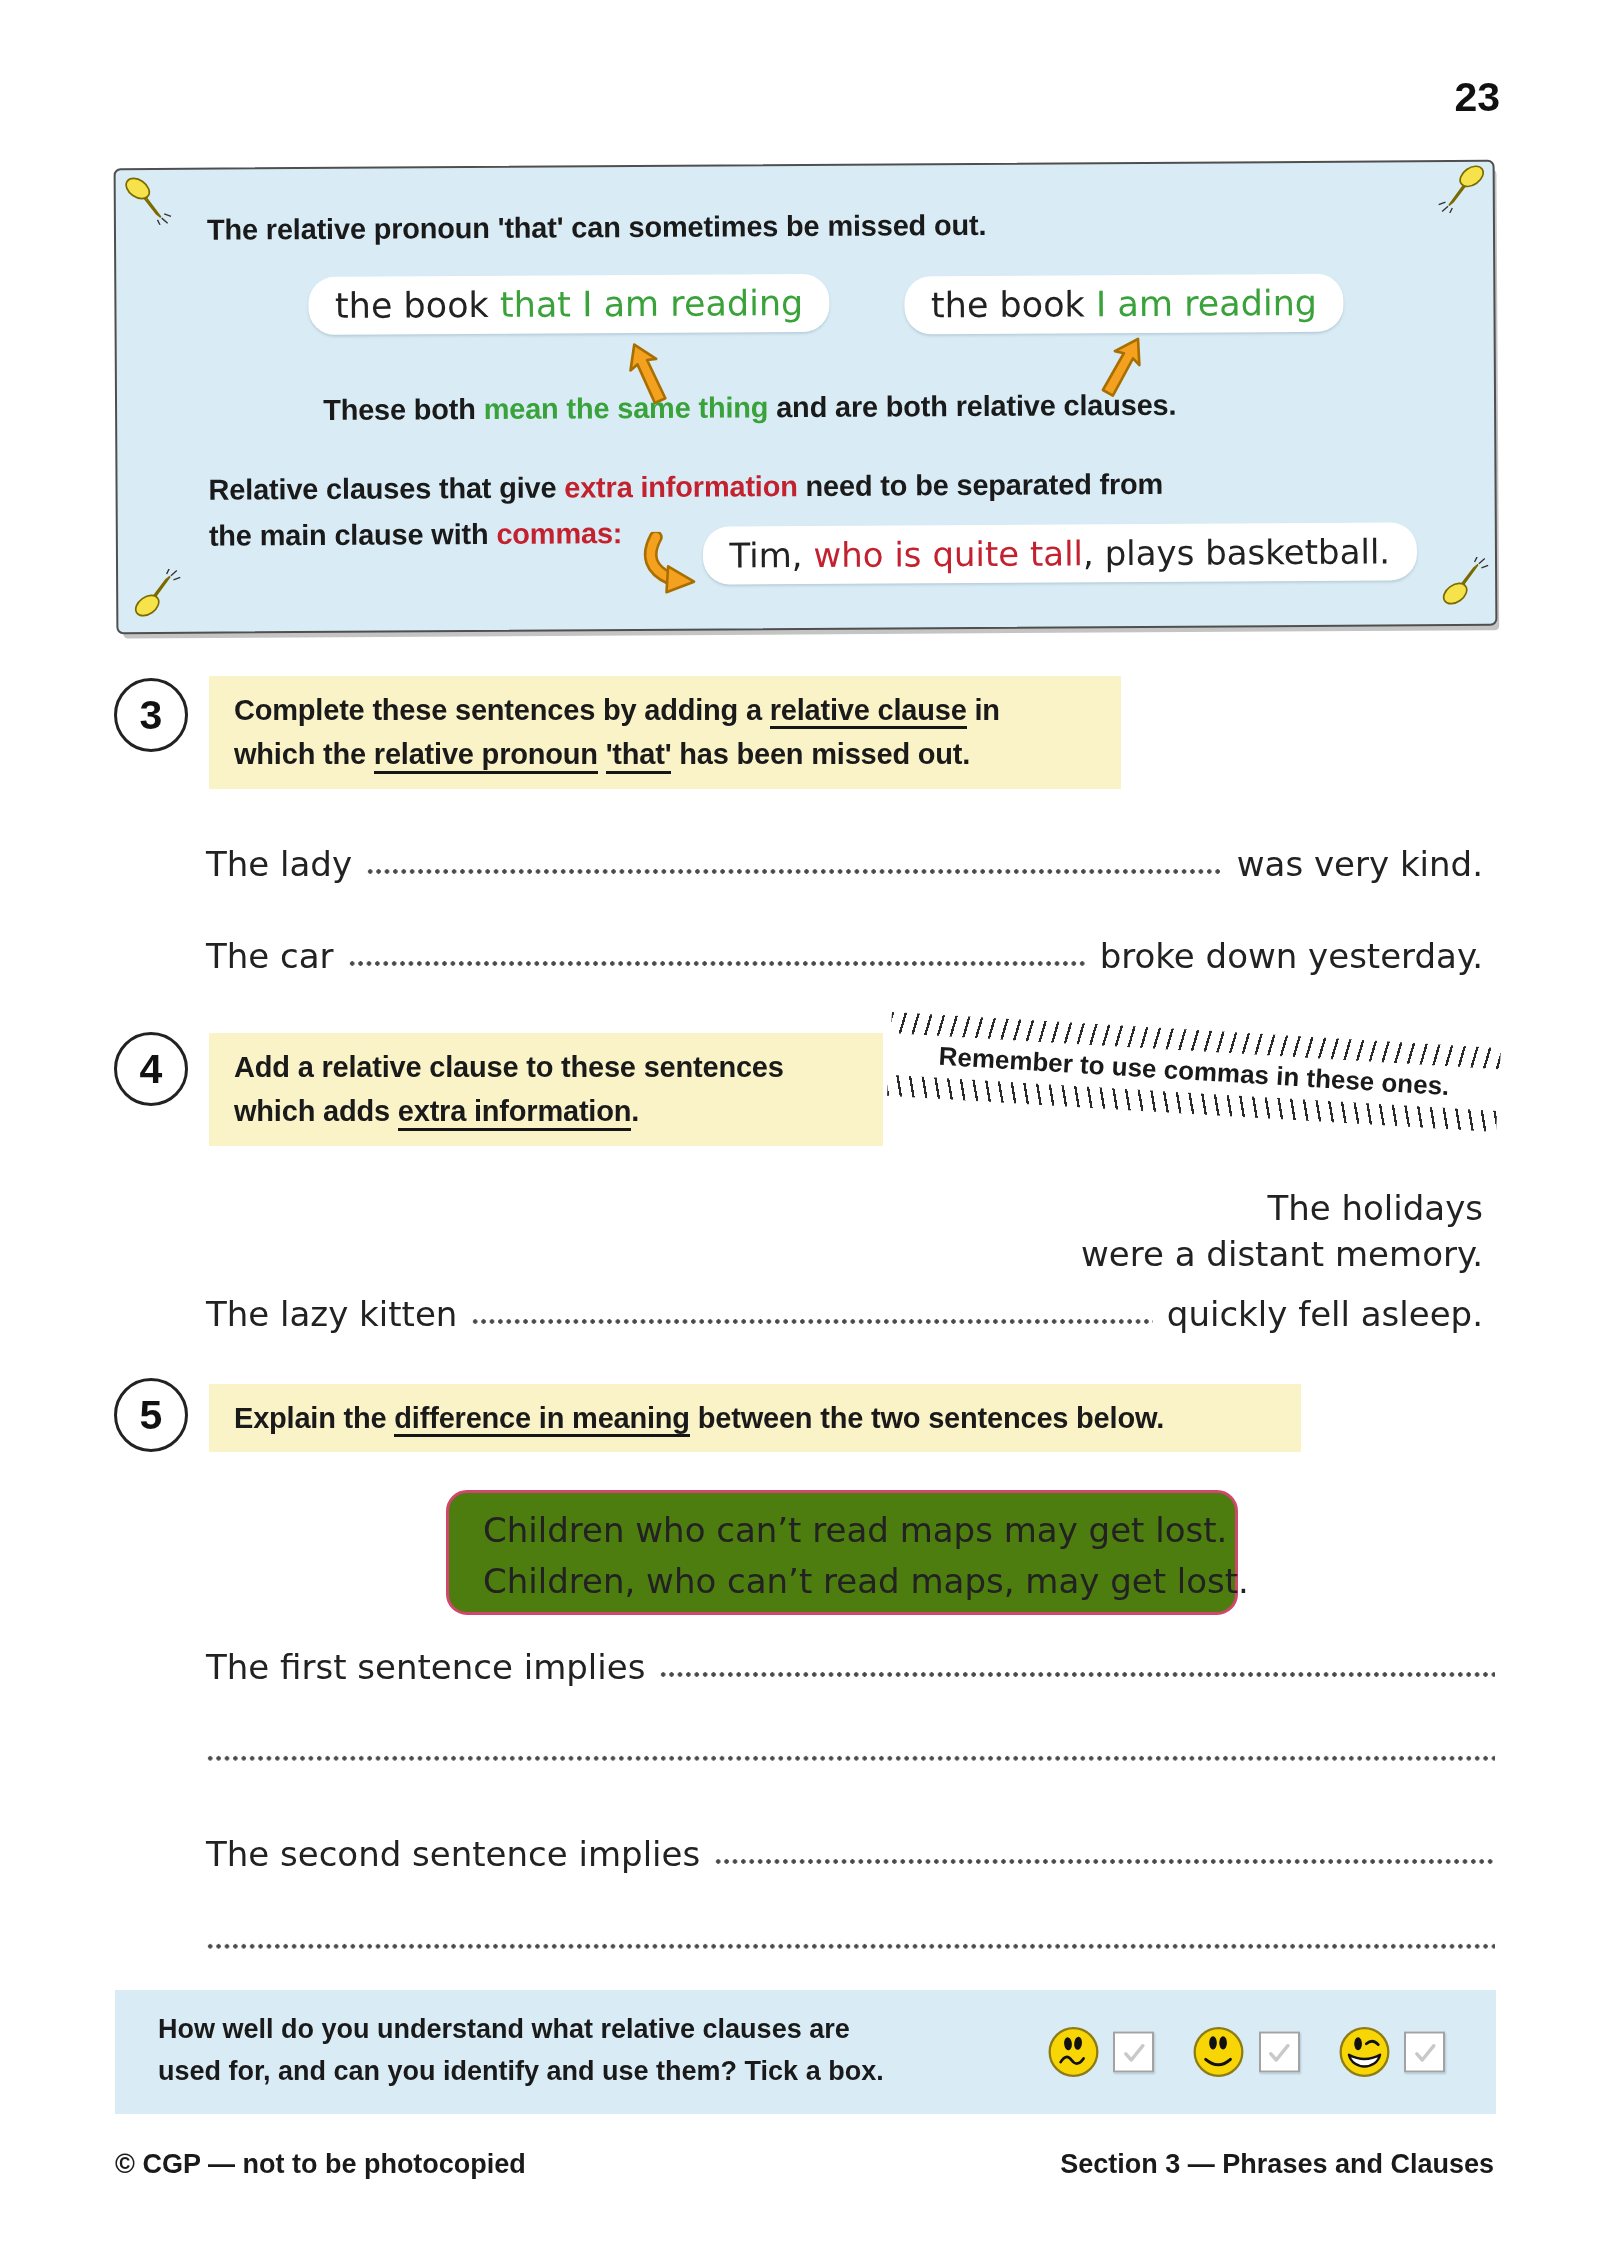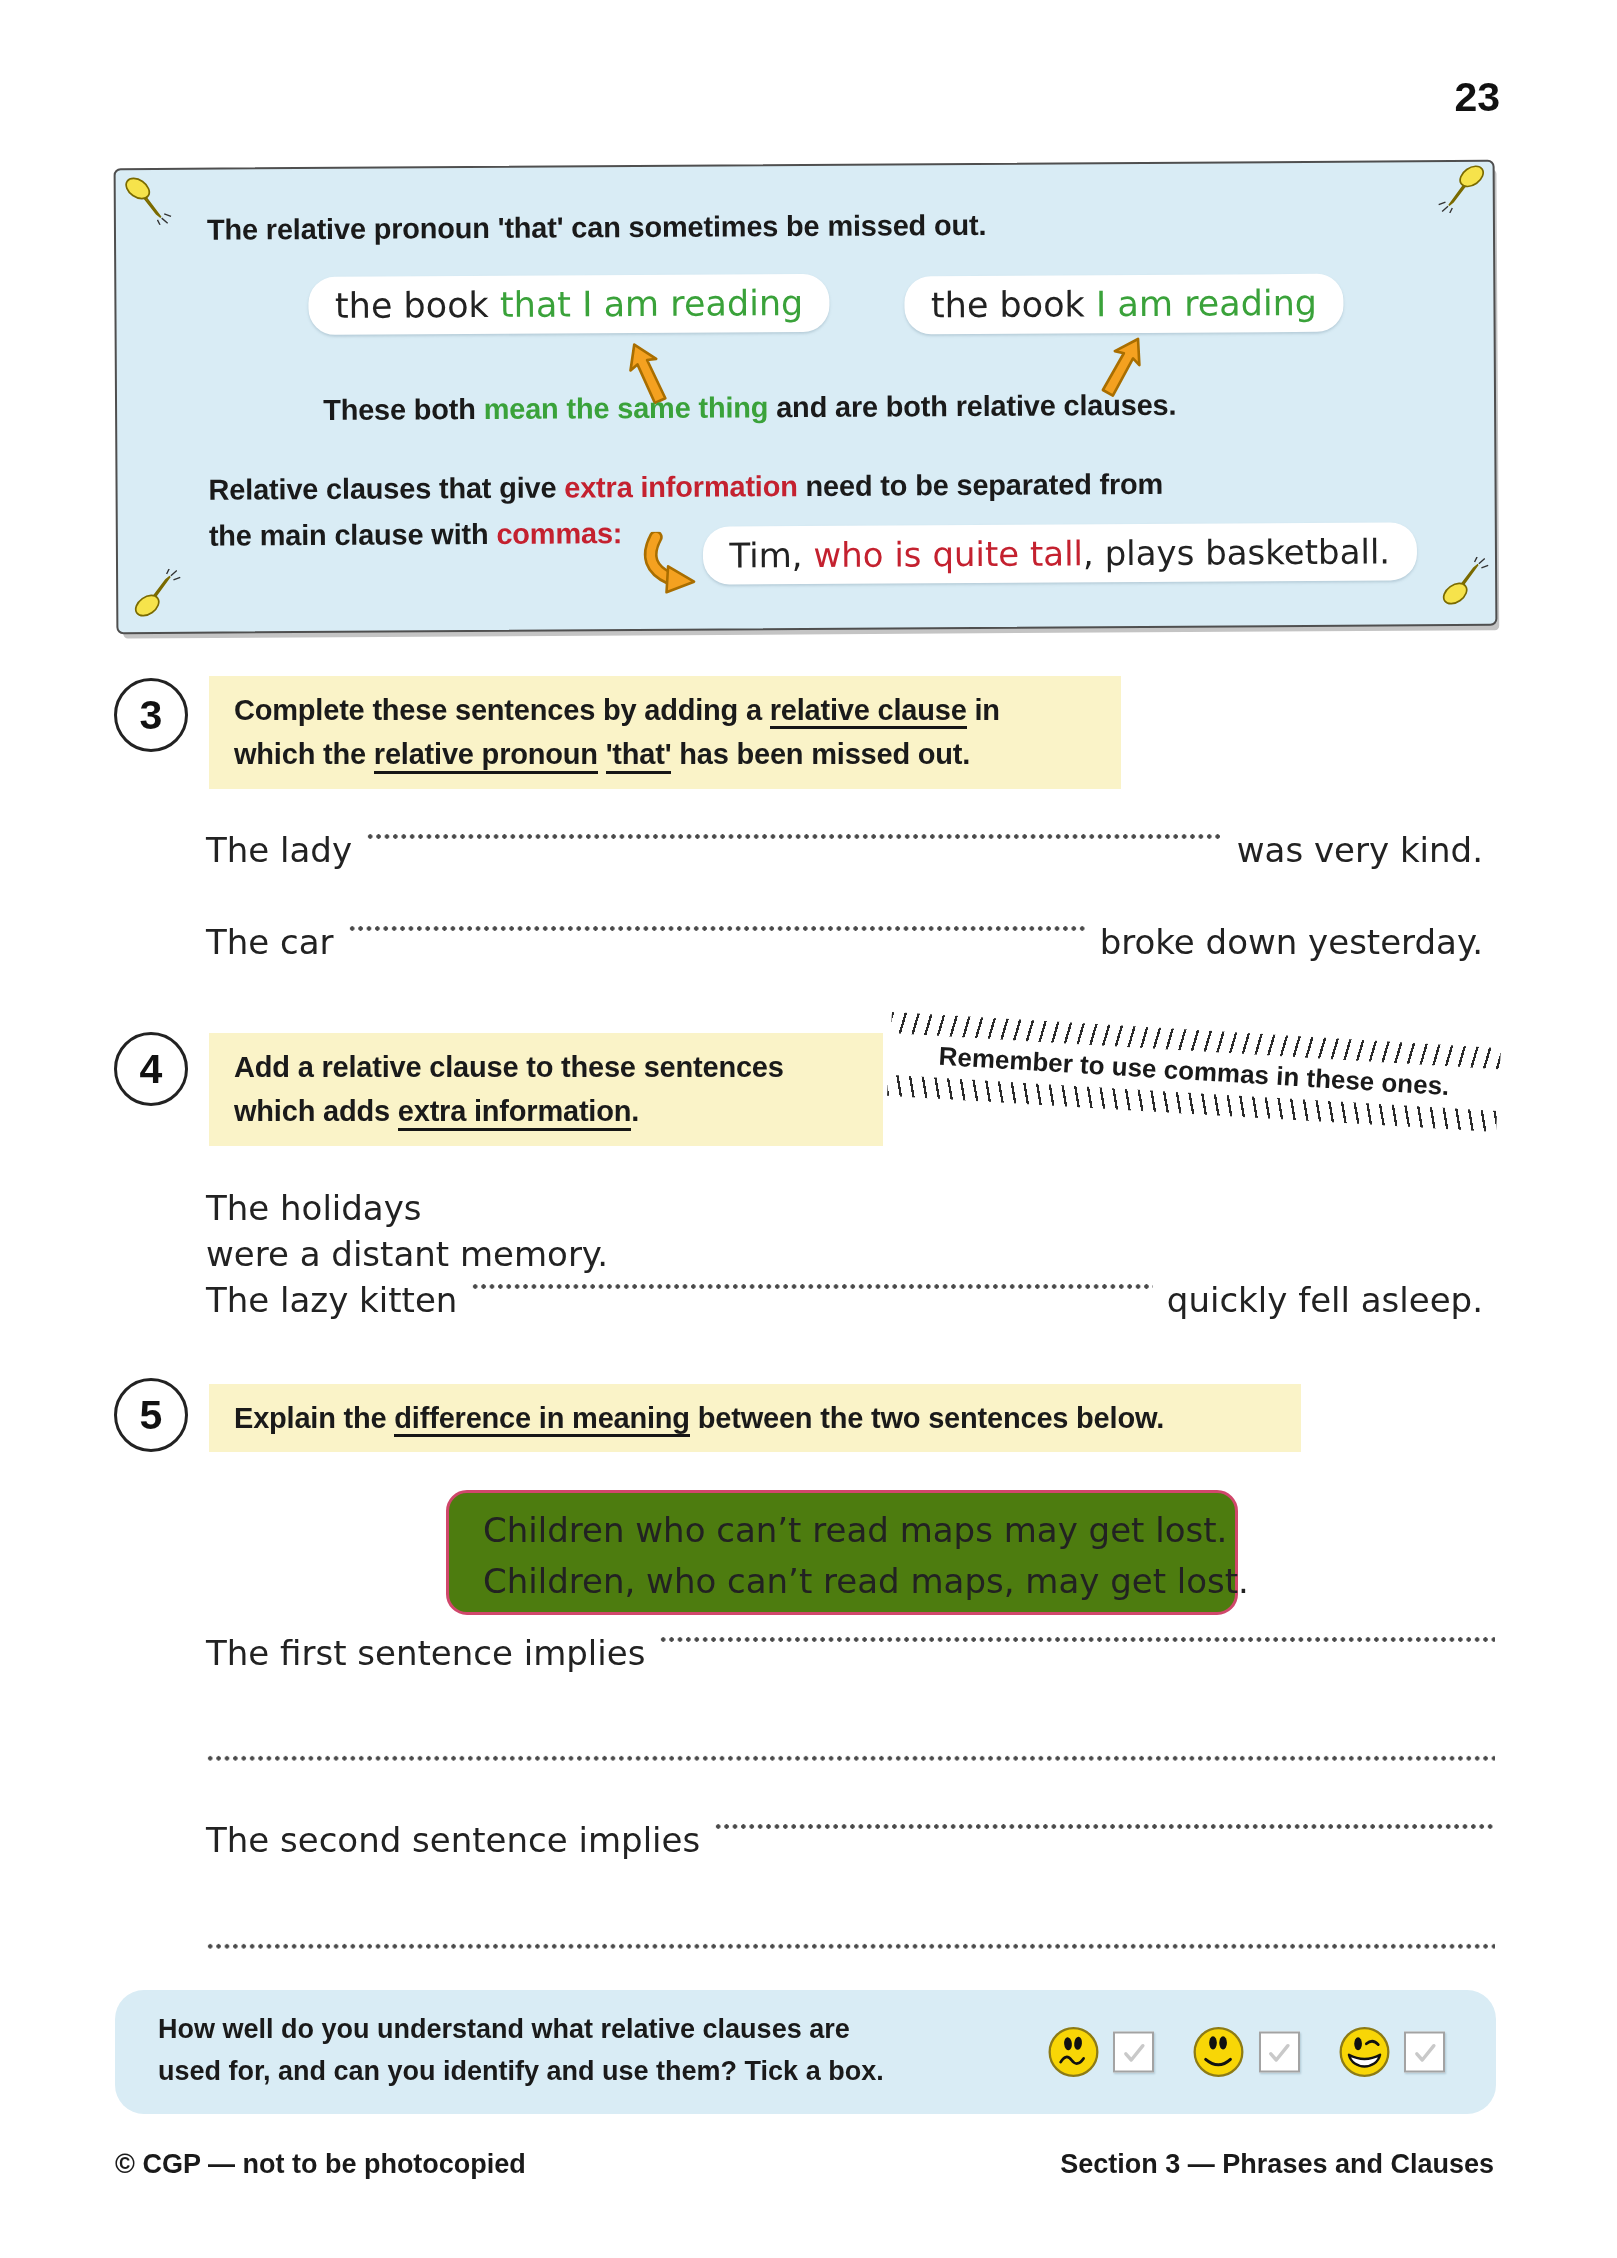--- a/index.html
+++ b/index.html
@@ -35,21 +35,21 @@
     background:#fff; font-size:41px; font-weight:bold; color:#111;
     display:flex; align-items:center; justify-content:center;
   }
   .qbox {
     position:absolute; background:#faf3c8; padding:11.5px 25px;
     font-size:29px; font-weight:bold; line-height:1.55; letter-spacing:-0.2px; white-space:nowrap;
   }
   .u { border-bottom:3.5px solid #161616; padding-bottom:0.9px; }
 
   
-  .row { position:absolute; display:flex; height:53px; }
+  .row { position:absolute; display:flex; align-items:flex-end; height:53px; }
   .row .lbl { font-size:34px; line-height:1.15; white-space:nowrap; }
   .dots {
     flex:1; height:10.6px; margin:0 14px 7px 14px;
     background-image:radial-gradient(circle, #4a4a4a 2px, transparent 2.3px);
     background-size:8.4px 10.6px; background-repeat:repeat-x; background-position:left bottom;
   }
   .dotline {
     position:absolute; height:12.4px;
     background-image:radial-gradient(circle, #4a4a4a 2px, transparent 2.3px);
     background-size:8.4px 10.6px; background-repeat:repeat-x; background-position:left bottom;
@@ -66,21 +66,21 @@
   .note-text { font-size:26px; font-weight:bold; text-align:center; white-space:nowrap; padding:1.8px 0; }
 
   
   .red-box {
     position:absolute; left:446px; top:1490px; width:792px; height:125px;
     border:3.1px solid #d0476b; border-radius:21px; background:#4d7c0f;
     padding:11.5px 34px; font-size:34px; line-height:1.5; white-space:nowrap;
   }
 
   
-  .review-bar { position:absolute; left:115px; top:1990px; width:1381px; height:124px; background:#d9ecf5;border-radius:29px; }
+  .review-bar { position:absolute; left:115px; top:1990px; width:1381px; height:124px; background:#d9ecf5; }
   .review-text { position:absolute; left:43px; top:19.4px; font-size:27px; font-weight:bold; line-height:1.55; white-space:nowrap; }
   .review-icons { position:absolute; right:51px; top:50%; transform:translateY(-50%); display:flex; align-items:center; }
   .icon-group { display:flex; align-items:center; margin-left:37px; }
   .icon-group:first-child { margin-left:0; }
   .smiley { width:55px; height:55px; }
   .tickbox {
     width:41px; height:41px; background:#fff; border:2.2px solid #a3a3a3; margin-left:12.4px;
     display:flex; align-items:center; justify-content:center; box-shadow:0.9px 1.8px 1.8px rgba(120,150,165,.4);
   }
 

